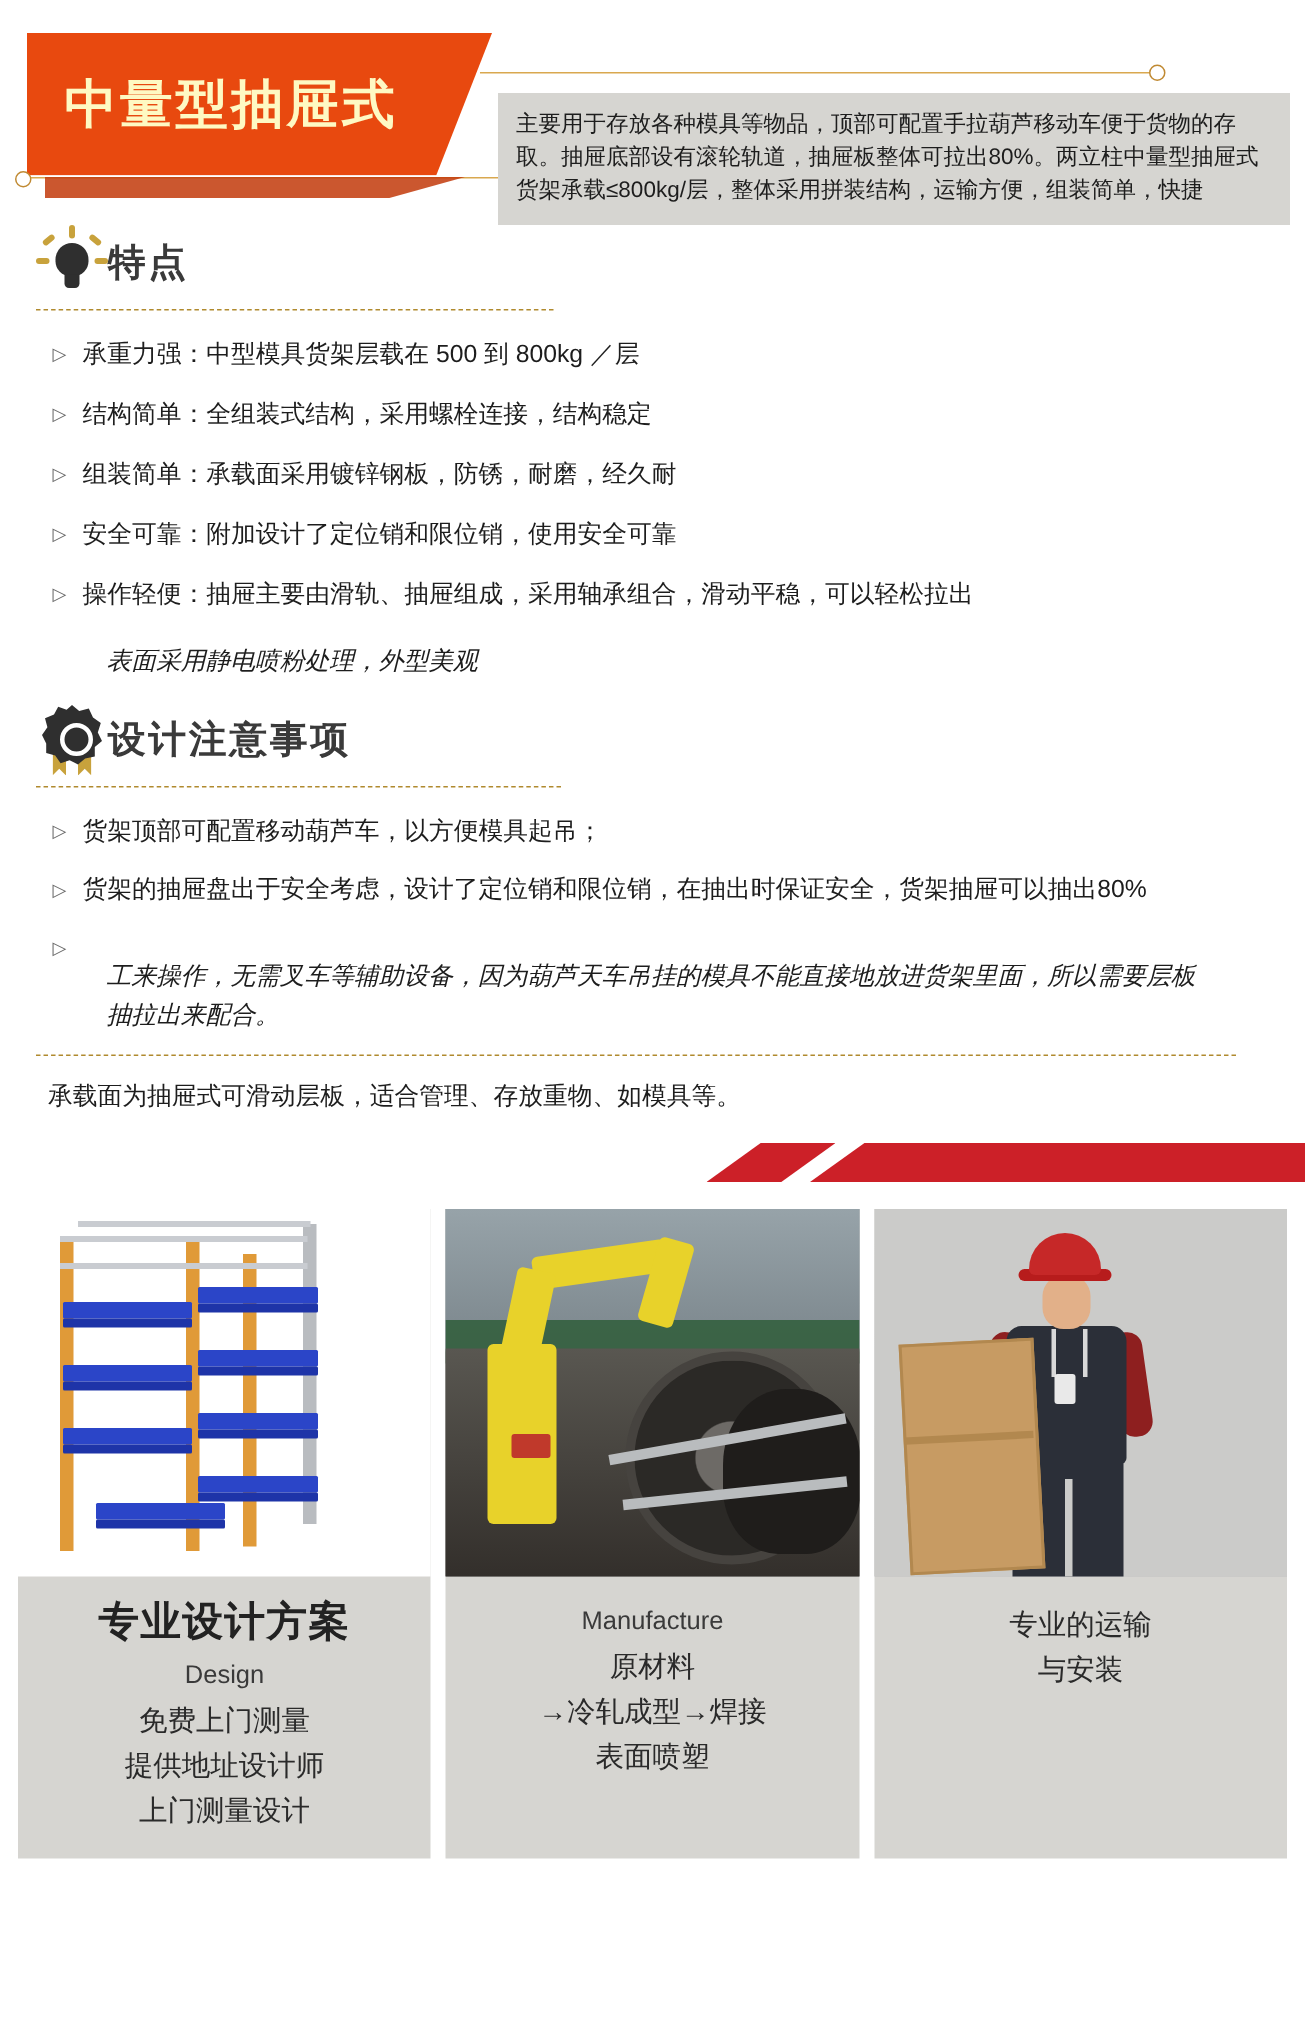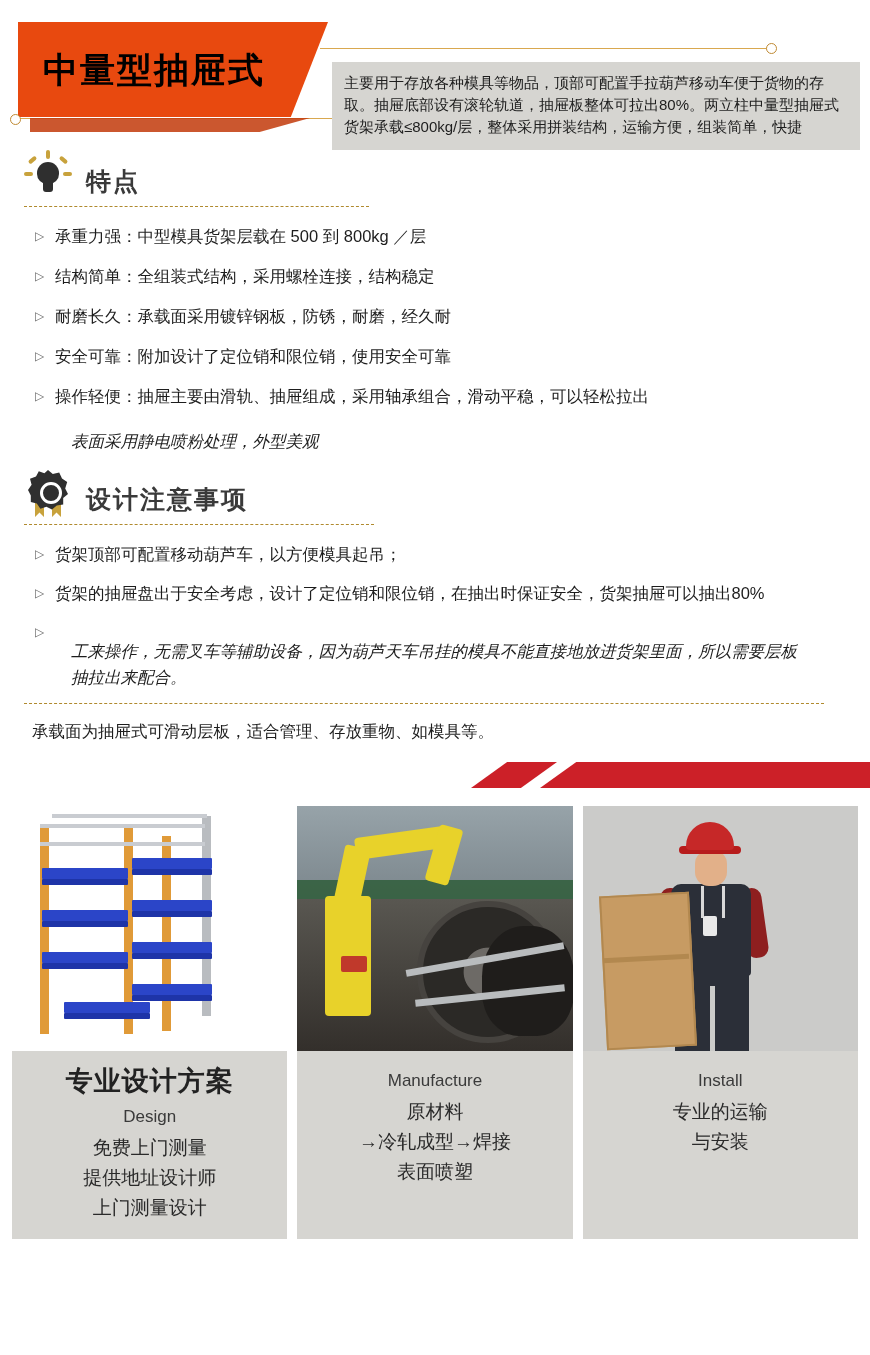--- a/index.html
+++ b/index.html
@@ -27,21 +27,21 @@
     top: 22px;
     width: 310px;
     height: 95px;
     background: #e8490f;
     clip-path: polygon(0 0, 100% 0, 88% 100%, 0 100%);
     display: flex;
     align-items: center;
     z-index: 3;
   }
   .title-banner .title-text {
-    color: #000000;
+    color: #fef9c3;
     font-size: 35px;
     font-weight: bold;
     letter-spacing: 2px;
     padding-left: 25px;
     line-height: 1;
   }
   .banner-shadow {
     position: absolute;
     left: 30px;
     top: 118px;
@@ -96,22 +96,21 @@
     z-index: 3;
   }
 
   
   .section {
     position: relative;
     padding: 0 24px;
   }
   .sec-head {
     display: flex;
-    align-items: flex-end;
-    gap: 14px;
+    align-items: center;
     margin-bottom: 6px;
   }
   .sec-head .sec-title {
     font-size: 25px;
     font-weight: bold;
     color: #3a3a3a;
     letter-spacing: 2px;
   }
   .sec-rule {
     border-top: 1px dashed #b08a2e;
@@ -470,21 +469,21 @@
     <div class="bullet-row">
       <span class="tri">▷</span>
       <span class="btxt">承重力强：中型模具货架层载在 500 到 800kg ／层</span>
     </div>
     <div class="bullet-row">
       <span class="tri">▷</span>
       <span class="btxt">结构简单：全组装式结构，采用螺栓连接，结构稳定</span>
     </div>
     <div class="bullet-row">
       <span class="tri">▷</span>
-      <span class="btxt">耐磨长久：承载面采用镀锌钢板，防锈，耐磨，经久耐</span>
+      <span class="btxt">组装简单：承载面采用镀锌钢板，防锈，耐磨，经久耐</span>
     </div>
     <div class="bullet-row">
       <span class="tri">▷</span>
       <span class="btxt">安全可靠：附加设计了定位销和限位销，使用安全可靠</span>
     </div>
     <div class="bullet-row">
       <span class="tri">▷</span>
       <span class="btxt">
         <span>操作轻便：抽屉主要由滑轨、抽屉组成，采用轴承组合，滑动平稳，可以轻松拉出</span>
         <span class="sub">表面采用静电喷粉处理，外型美观</span>
@@ -604,19 +603,18 @@
       <span class="body"></span>
       <span class="lanyard"></span>
       <span class="badge-card"></span>
       <span class="face"></span>
       <span class="helmet-brim"></span>
       <span class="helmet"></span>
       <span class="box"></span>
       <span class="box-tape"></span>
     </div>
     <div class="cap">
-      <div class="t2">Install</div>
       <div class="t3" style="white-space:pre-line;">专业的运输
 与安装</div>
     </div>
   </div>
 
 </div>
 
 </body></html>

